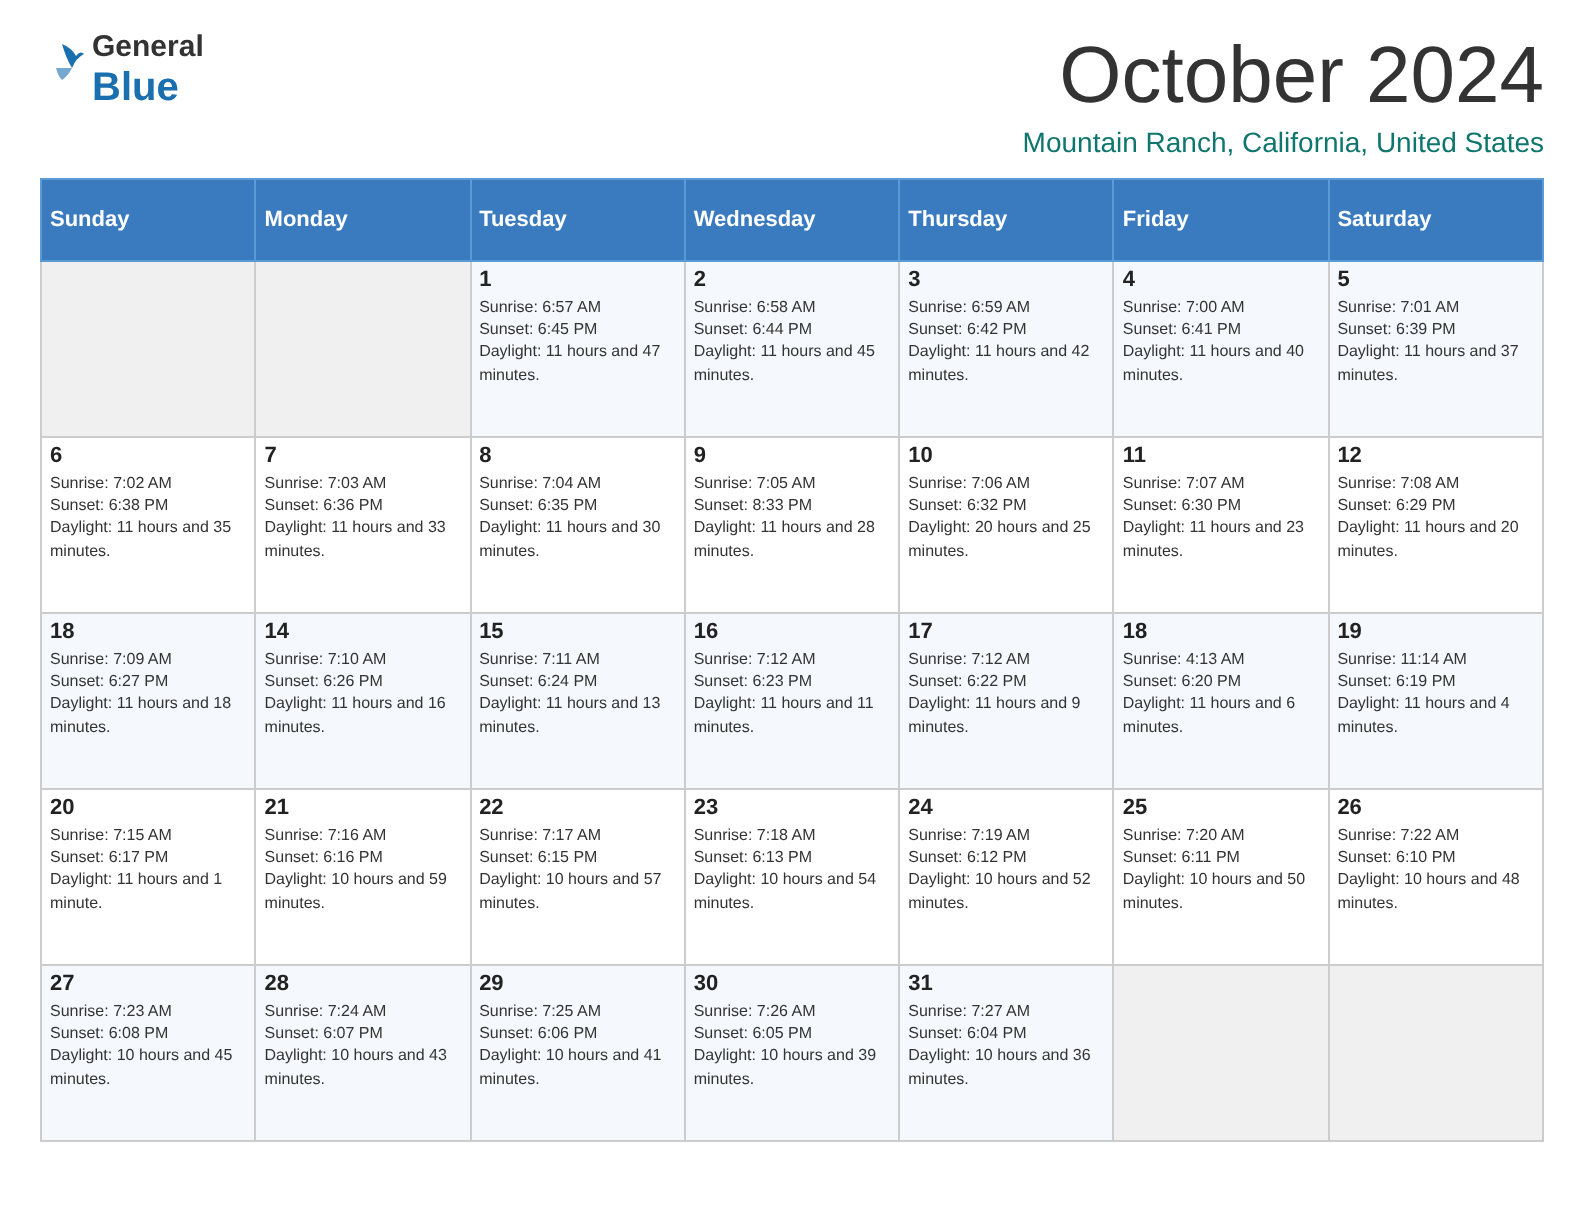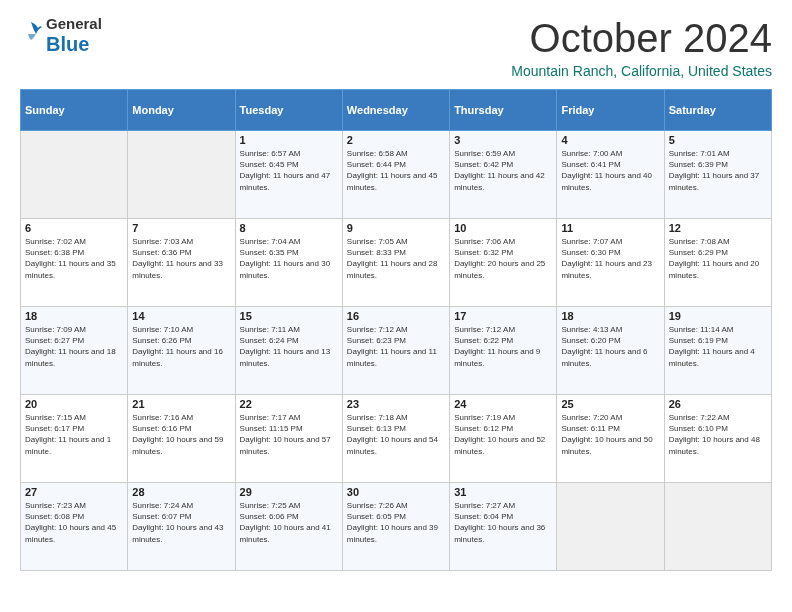--- a/index.html
+++ b/index.html
@@ -296,21 +296,21 @@
             <div class="day-info">
               <div>Sunrise: 7:16 AM</div>
               <div>Sunset: 6:16 PM</div>
               <div>Daylight: 10 hours and 59 minutes.</div>
             </div>
           </td>
           <td>
             <span class="day-number">22</span>
             <div class="day-info">
               <div>Sunrise: 7:17 AM</div>
-              <div>Sunset: 11:15 PM</div>
+              <div>Sunset: 6:15 PM</div>
               <div>Daylight: 10 hours and 57 minutes.</div>
             </div>
           </td>
           <td>
             <span class="day-number">23</span>
             <div class="day-info">
               <div>Sunrise: 7:18 AM</div>
               <div>Sunset: 6:13 PM</div>
               <div>Daylight: 10 hours and 54 minutes.</div>
             </div>

